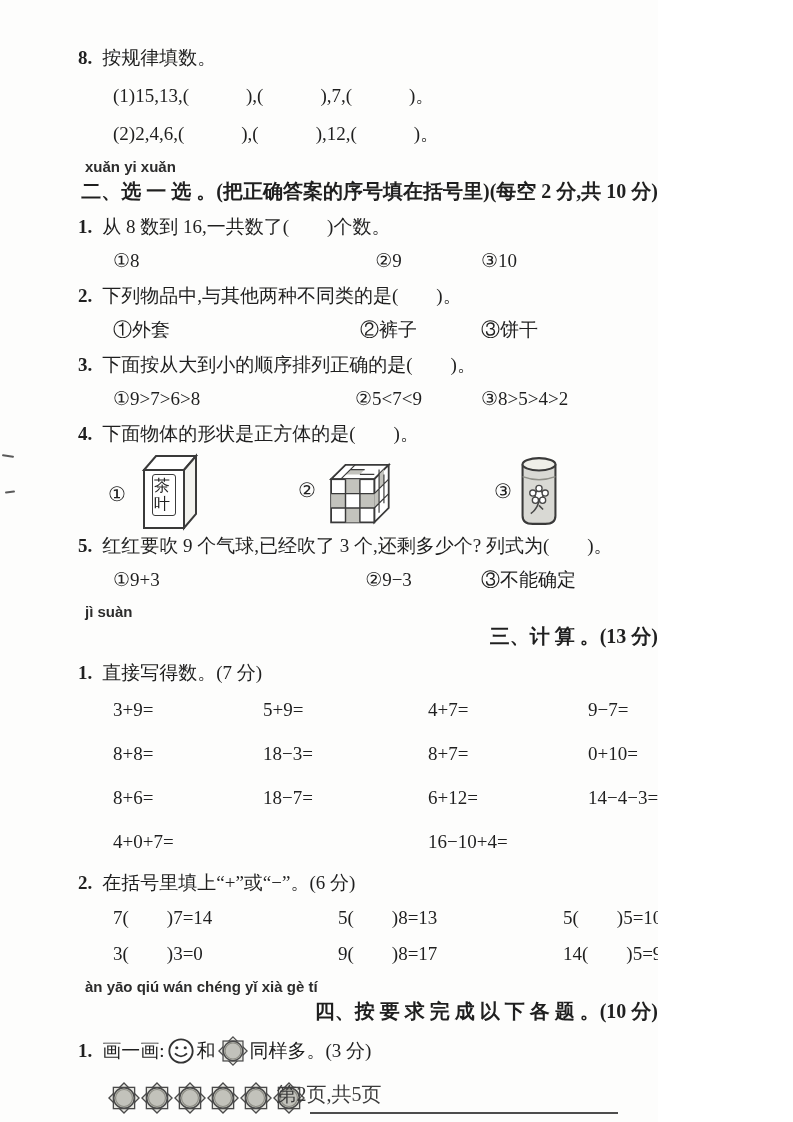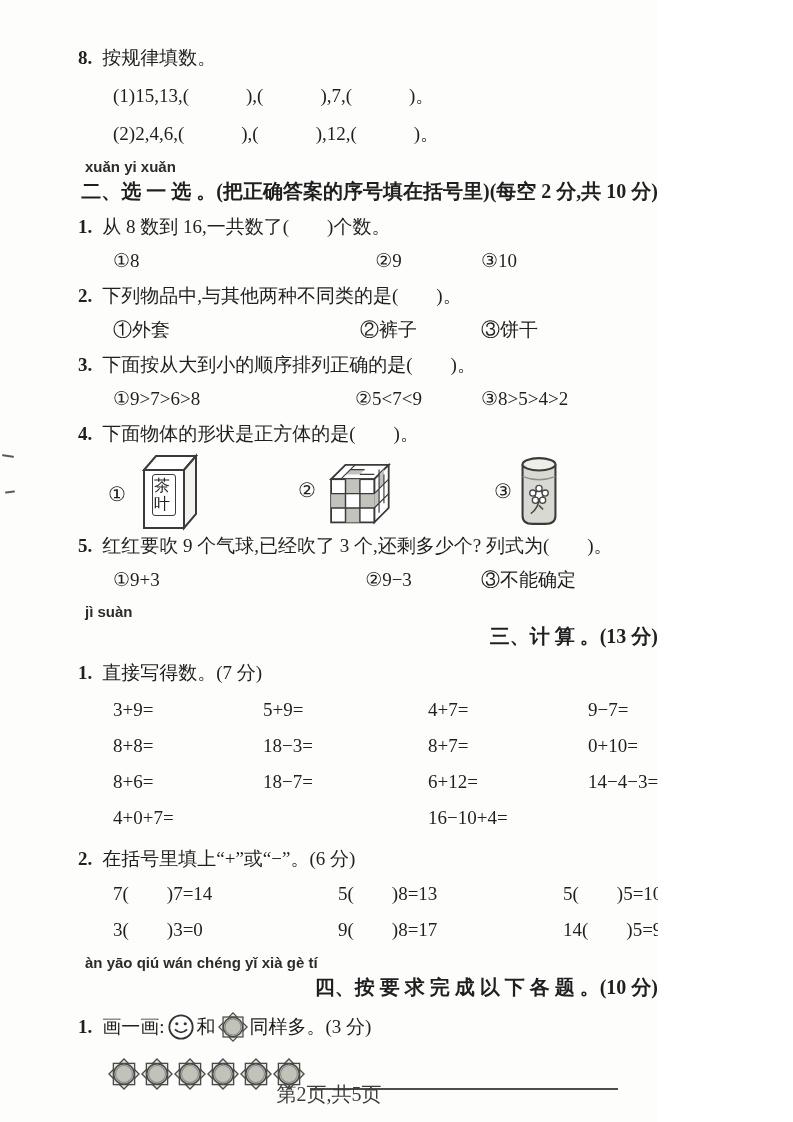--- a/index.html
+++ b/index.html
@@ -47,21 +47,21 @@
   .obj-label { font-size:20px; margin-right:4px; }
   .teabox { position:relative; width:78px; height:84px; margin-top:-4px; }
   .tea-label {
     position:absolute; left:22px; top:24px; width:20px;
     font-size:16px; line-height:18px; word-break:break-all; text-align:left;
     border:1px solid #3c3c3c; border-radius:3px; padding:2px 1px; color:#222;
   }
 
   
   .sub-title { margin:12px 0 0 78px; }
-  .calc-grid { display:grid; grid-template-columns:150px 165px 160px 1fr; row-gap:12px; margin:13px 0 0 113px; }
+  .calc-grid { display:grid; grid-template-columns:150px 165px 160px 1fr; row-gap:20px; margin:13px 0 0 113px; }
   .fill-grid { display:grid; grid-template-columns:225px 225px 1fr; row-gap:12px; margin:11px 0 0 113px; }
 
   
   .draw-line { display:flex; align-items:center; margin:12px 0 0 78px; }
   .draw-line .icon { display:inline-flex; margin:0 2px; }
 
   .medal-strip { display:flex; align-items:flex-end; margin:16px 40px 0 108px; }
   .medal-row { display:flex; }
   .medal-row .icon { margin-right:1px; }
   .answer-line { flex:1; border-bottom:2px solid #4d4d4d; height:30px; margin-left:4px; }

